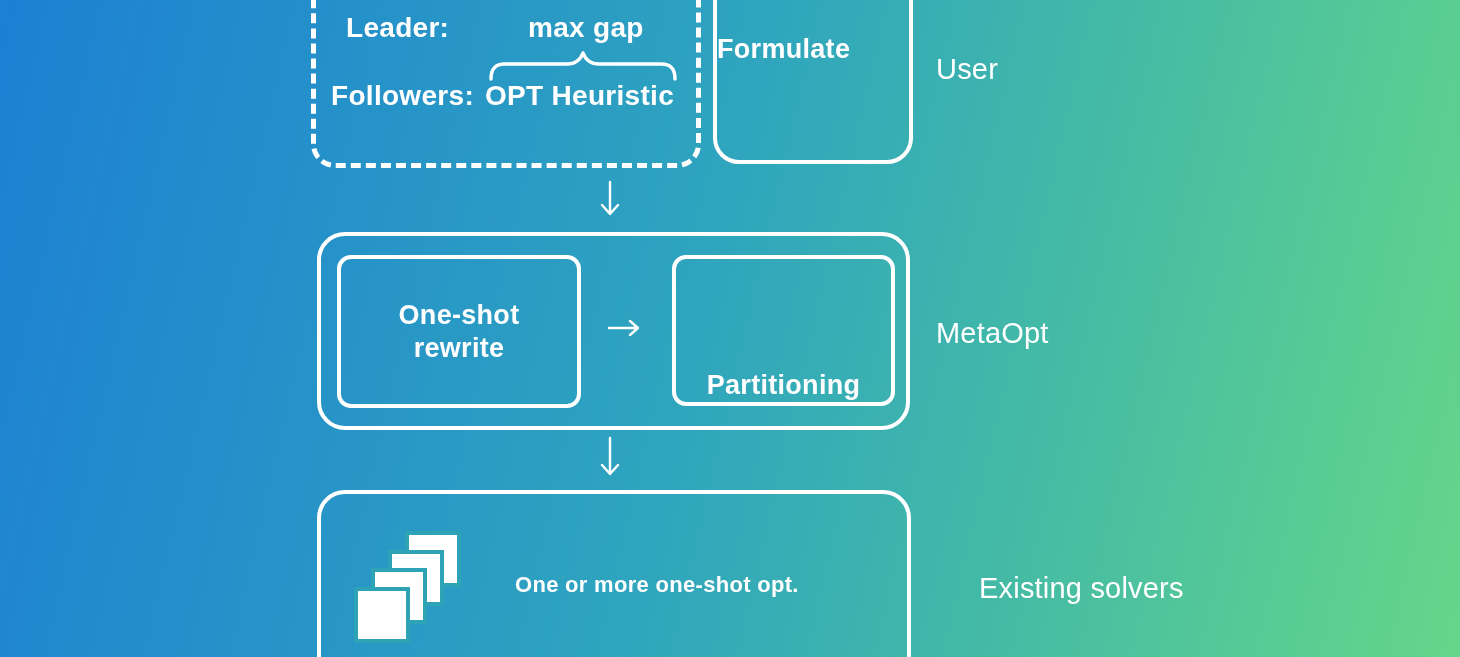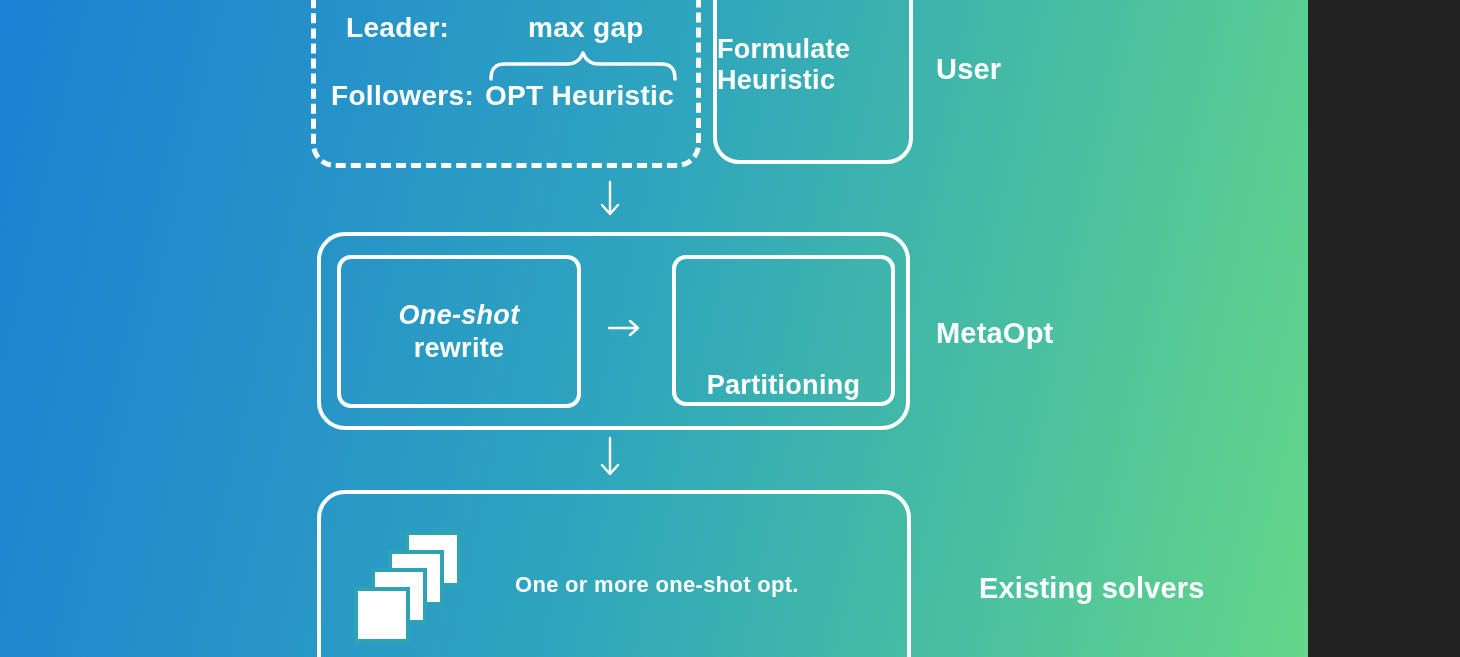--- a/index.html
+++ b/index.html
@@ -1,18 +1,18 @@
 <!DOCTYPE html>
 <html><head>
 <meta charset="utf-8">
 <style>
   html,body{margin:0;padding:0;background:#222;}
   #canvas{
     position:relative;
-    width:1308px;height:657px;
+    width:1460px;height:657px;
     overflow:hidden;
     background:linear-gradient(103deg,#1c80d3 0%,#2795c7 28%,#2fa5be 48%,#3fb6aa 66%,#65d689 100%);
     font-family:"Liberation Sans",sans-serif;
     color:#ffffff;
   }
   .abs{position:absolute;}
   .t{position:absolute;white-space:nowrap;color:#fff;font-weight:600;letter-spacing:.3px;}
 
   
   .dashed-box{
@@ -33,21 +33,21 @@
     font-size:27px;line-height:33px;font-weight:600;letter-spacing:.3px;}
   .inner-one-shot{left:16px;top:19px;width:236px;height:145px;}
   .inner-partitioning{left:351px;top:19px;width:215px;height:143px;align-items:flex-end;}
 
   .solvers-box{left:317px;top:490px;width:586px;height:220px;border-radius:28px;}
   .solvers-text{position:absolute;left:194px;top:78px;white-space:nowrap;
     font-size:22px;font-weight:700;letter-spacing:.3px;}
 
   
   .side-label{position:absolute;left:936px;white-space:nowrap;
-    font-size:29px;font-weight:700;letter-spacing:.2px;}
+    font-size:29px;font-weight:400;letter-spacing:.2px;}
   .label-user{top:53px;}
   .label-metaopt{top:317px;}
   .label-solvers{top:572px;margin-left:43px;}
 
   
   .stacked-squares{position:absolute;left:37px;top:41px;width:99px;height:104px;}
   .stacked-squares .sq{
     position:absolute;width:48px;height:48px;background:#fff;
     box-shadow:0 0 0 4px #2fa3b6;
   }
@@ -71,34 +71,33 @@
       <path d="M3,29 C3,19 7,14 17,14 L79,14 C87,14 92,11 95,3 C98,11 103,14 111,14 L173,14 C183,14 187,19 187,29" fill="none" stroke="#ffffff" stroke-width="3.5" stroke-linecap="round" stroke-linejoin="round"></path>
     </svg>
 
     <span class="t row-text" style="left:169px;top:117px;">OPT Heuristic</span>
     <span class="t row-text" style="left:15px;top:117px;">Followers:</span>
   </div>
 
   <div class="solid-box formulate-box">
     <div class="formulate-text">
       <span style="display:block;">Formulate</span>
-      <span style="display:block;">Heuristic</span>
     </div>
   </div>
 
   <div class="side-label label-user">User</div>
 
   <svg class="abs" style="left:598px;top:181px;" width="24" height="38" viewBox="0 0 24 38">
     <path d="M12,1 L12,32 M4,24 L12,33 L20,24" fill="none" stroke="#ffffff" stroke-width="2.4" stroke-linecap="round" stroke-linejoin="round"></path>
   </svg>
 
   <div class="solid-box metaopt-box">
     <div class="inner-box inner-one-shot">
       <div>
-        <span style="display:block;font-style:italic;">One-shot</span>
+        <span style="display:block;">One-shot</span>
         <span style="display:block;">rewrite</span>
       </div>
     </div>
 
     <svg class="abs" style="left:286px;top:81px;" width="38" height="22" viewBox="0 0 38 22">
       <path d="M2,11 L30,11 M23,4 L31,11 L23,18" fill="none" stroke="#ffffff" stroke-width="2.4" stroke-linecap="round" stroke-linejoin="round"></path>
     </svg>
 
     <div class="inner-box inner-partitioning">
       <span>Partitioning</span>

